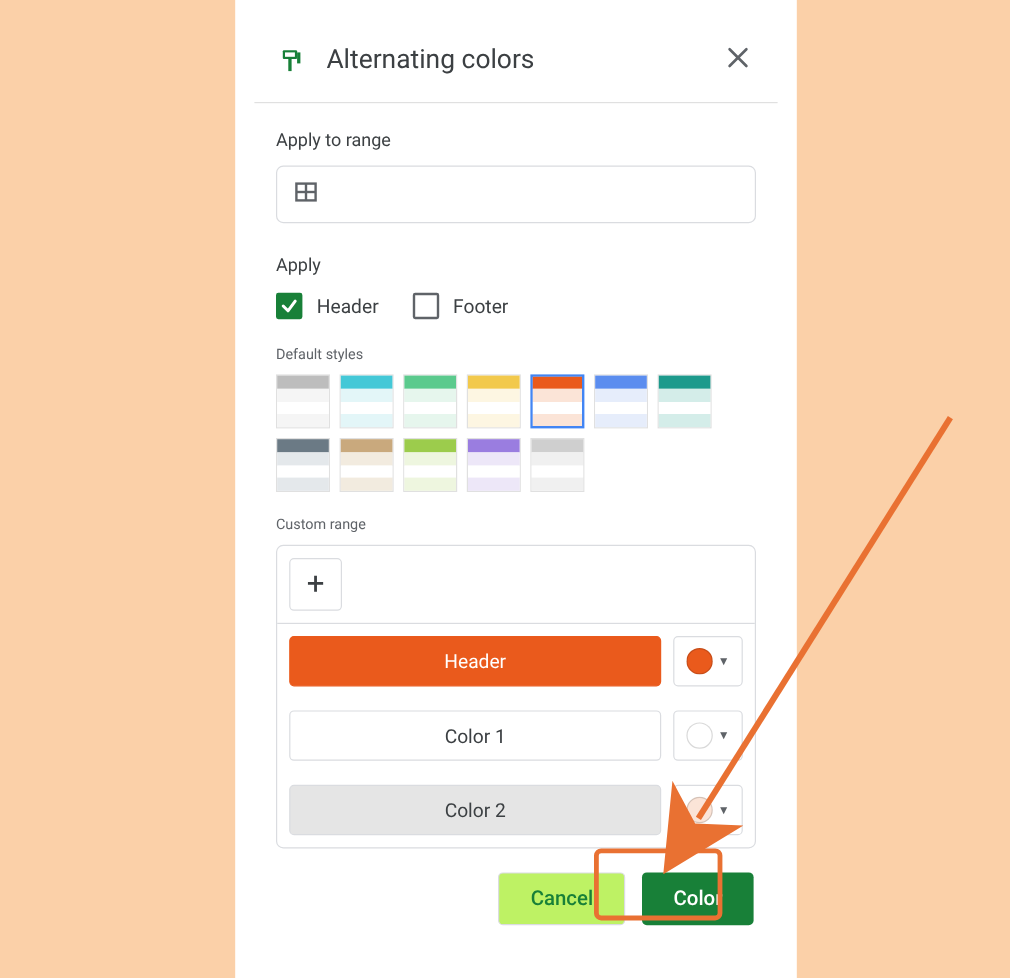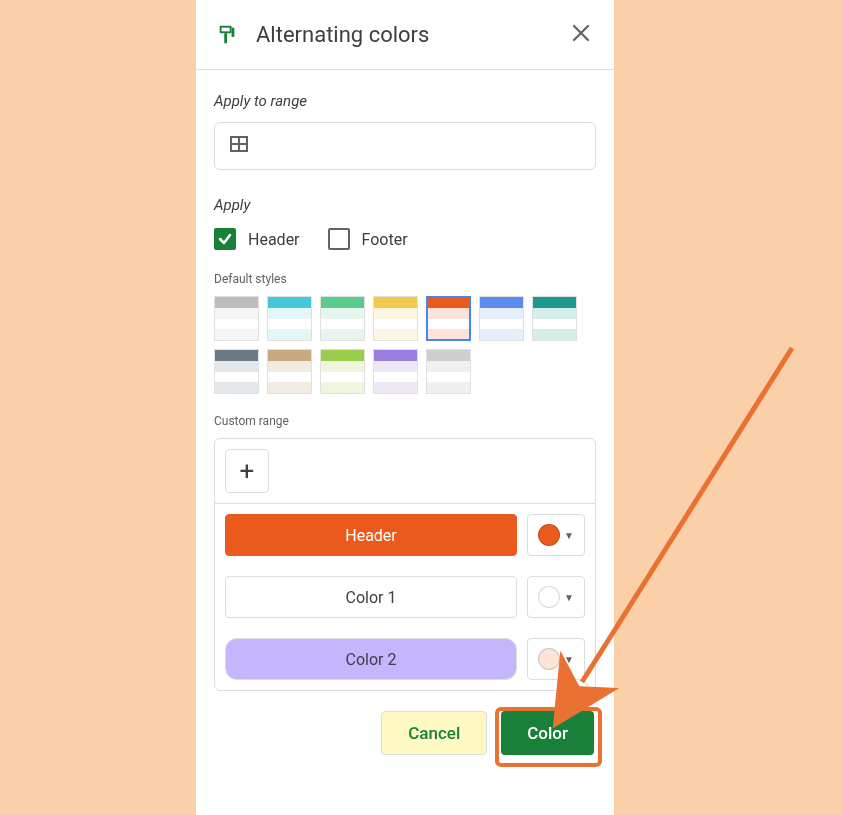--- a/index.html
+++ b/index.html
@@ -8,24 +8,24 @@
     background: #fbd0a8;
     width: 842px;
     height: 815px;
     overflow: hidden;
     position: relative;
   }
   .panel {
     position: absolute;
     left: 196px;
     top: 0;
-    width: 418px;
+    width: 468px;
     height: 815px;
     background: #fff;
-    padding: 0;
+    padding: 16px;
   }
   .panel-header {
     display: flex;
     align-items: center;
     padding: 18px 20px 18px 20px;
     border-bottom: 1px solid #e0e0e0;
   }
   .panel-header .paint-icon {
     width: 22px;
     height: 22px;
@@ -43,21 +43,20 @@
     color: #5f6368;
     cursor: pointer;
     padding: 4px;
   }
   .panel-body { padding: 22px 18px 12px 18px; }
   .section-label {
     font-size: 15px;
     color: #3c4043;
     margin-bottom: 12px;
     display: block;
-    font-style: italic;
   }
   .range-input-wrap {
     border: 1px solid #dadce0;
     border-radius: 6px;
     height: 48px;
     display: flex;
     align-items: center;
     padding: 0 12px 0 14px;
     margin-bottom: 26px;
   }
@@ -187,21 +186,21 @@
     height: 44px;
     padding: 0 26px;
     border-radius: 4px;
     font-size: 17px;
     font-weight: 500;
     cursor: pointer;
     display: flex;
     align-items: center;
     justify-content: center;
   }
-  .btn-cancel { background: #fef9c3; border: 1px solid #dadce0; color: #188038; }
+  .btn-cancel { background: #bef264; border: 1px solid #dadce0; color: #188038; }
   .btn-done { background: #188038; border: none; color: #fff; }
   .done-highlight {
     position: absolute;
     border: 4px solid #e97132;
     border-radius: 6px;
     pointer-events: none;
   }
   .arrow-overlay {
     position: absolute;
     pointer-events: none;
@@ -350,21 +349,21 @@
             </div>
           </div>
           <div class="color-row">
             <div class="color-label-box">Color 1</div>
             <div class="color-picker">
               <div class="swatch-circle" style="background: rgb(255, 255, 255);"></div>
               <span class="caret">▼</span>
             </div>
           </div>
           <div class="color-row">
-            <div class="color-label-box c2" style="background: #c4b5fd; border-radius: 12px;">Color 2</div>
+            <div class="color-label-box c2" style="background: #e5e5e5;">Color 2</div>
             <div class="color-picker">
               <div class="swatch-circle" style="background: rgb(251, 228, 215);"></div>
               <span class="caret">▼</span>
             </div>
           </div>
         </div>
     </div>
 
     <div class="footer-btns">
       <div class="btn btn-cancel">Cancel</div>

